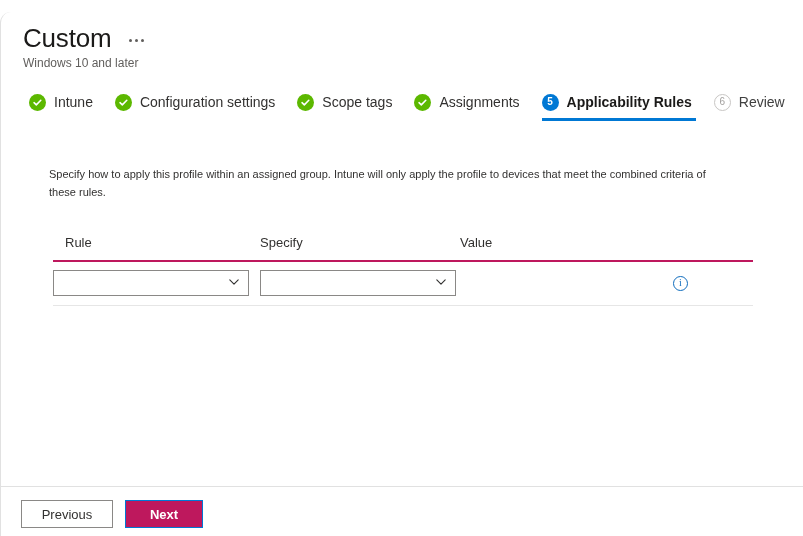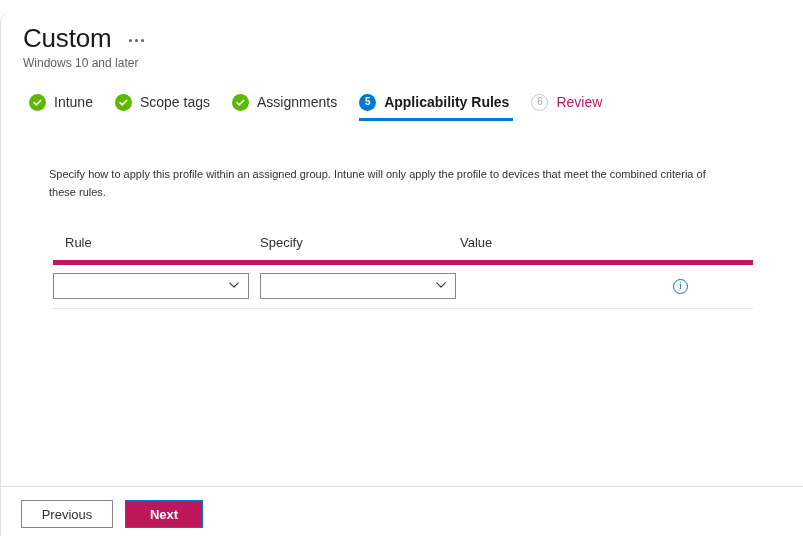--- a/index.html
+++ b/index.html
@@ -93,21 +93,21 @@
   }
   .step-label {
     font-size: 14px;
     color: #323130;
     line-height: 18px;
     white-space: nowrap;
   }
   .step.done .step-label { color: #323130; }
   .step.active .step-label { font-weight: 600; color: #1b1a19; }
   .step.disabled { cursor: default; }
-  .step.disabled .step-label { color: #be185d; }
+  .step.disabled .step-label { color: #404040; }
 
   .step-indicator {
     width: 17px;
     height: 17px;
     border-radius: 50%;
     flex: 0 0 auto;
     display: flex;
     align-items: center;
     justify-content: center;
     font-size: 10px;
@@ -155,21 +155,21 @@
 
   
   .rules-table {
     margin-top: 34px;
     width: 700px;
     margin-left: 4px;
   }
   .rules-head {
     display: flex;
     align-items: flex-start;
-    border-bottom: 5px solid #be185d;
+    border-bottom: 2px solid #be185d;
     padding: 0 0 9px 0;
     margin-top: 28px;
   }
   .rules-head .col {
     font-size: 13px;
     color: #323130;
     line-height: 16px;
   }
   .col-rule { width: 200px; padding-left: 12px; box-sizing: border-box; }
   .col-prop { width: 200px; padding-left: 7px; box-sizing: border-box; }
@@ -288,20 +288,28 @@
 
     <div class="step done">
       <span class="step-indicator check">
         <svg width="11" height="11" viewBox="0 0 12 12" aria-hidden="true">
           <path d="M2.2 6.2 L4.7 8.6 L9.6 3.5" fill="none" stroke="#ffffff" stroke-width="1.7" stroke-linecap="round" stroke-linejoin="round"></path>
         </svg>
       </span>
       <span class="step-label">Intune</span>
     </div>
 
+    <div class="step done">
+      <span class="step-indicator check">
+        <svg width="11" height="11" viewBox="0 0 12 12" aria-hidden="true">
+          <path d="M2.2 6.2 L4.7 8.6 L9.6 3.5" fill="none" stroke="#ffffff" stroke-width="1.7" stroke-linecap="round" stroke-linejoin="round"></path>
+        </svg>
+      </span>
+      <span class="step-label">Configuration settings</span>
+    </div>
 
     <div class="step done">
       <span class="step-indicator check">
         <svg width="11" height="11" viewBox="0 0 12 12" aria-hidden="true">
           <path d="M2.2 6.2 L4.7 8.6 L9.6 3.5" fill="none" stroke="#ffffff" stroke-width="1.7" stroke-linecap="round" stroke-linejoin="round"></path>
         </svg>
       </span>
       <span class="step-label">Scope tags</span>
     </div>
 

